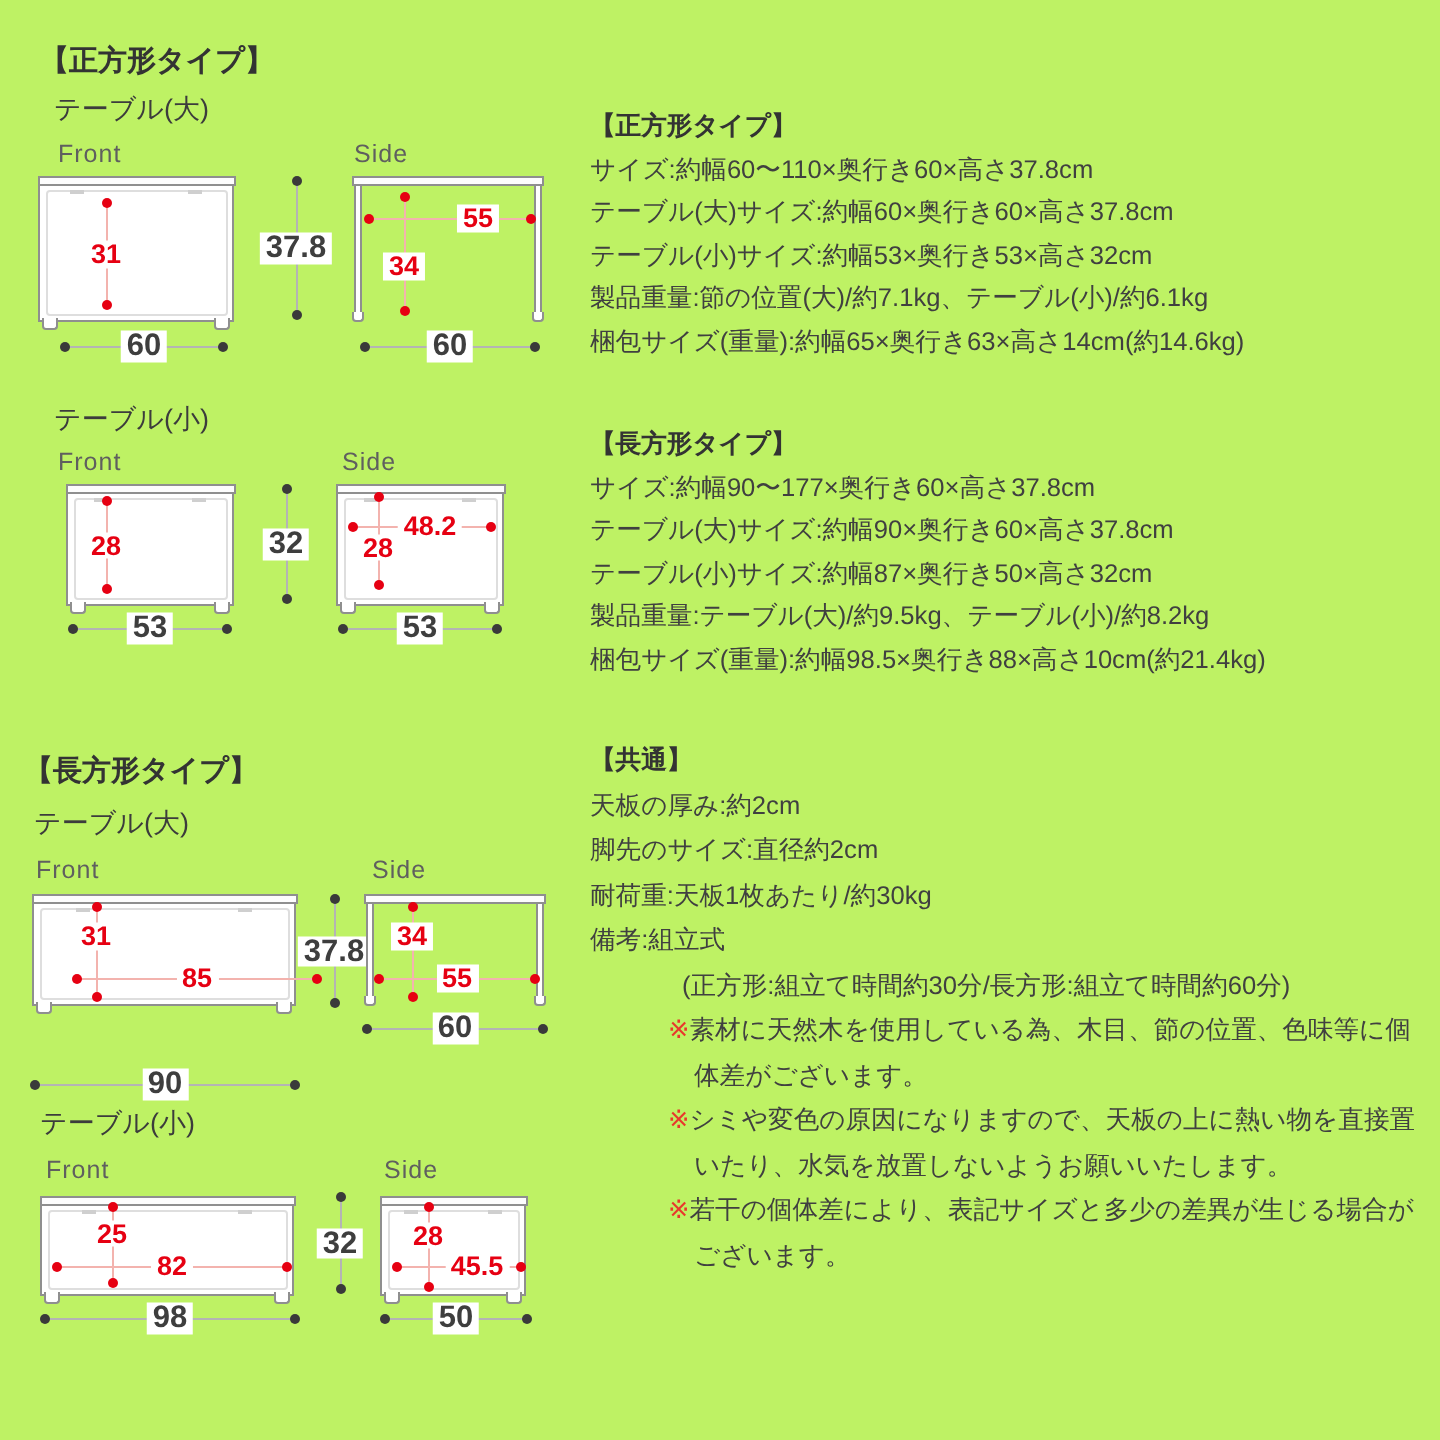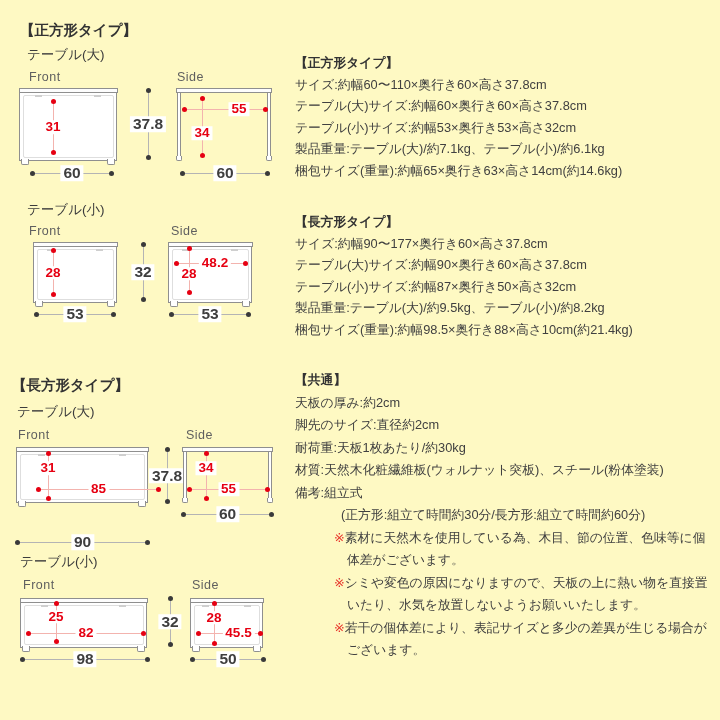--- a/index.html
+++ b/index.html
@@ -1,16 +1,16 @@
 <!DOCTYPE html>
 <html><head>
 <meta charset="utf-8">
 <style>
   html,body{margin:0;padding:0;background:#fff;}
-  #stage{position:relative;width:720px;height:720px;background:#fef9c3;overflow:hidden;
+  #stage{position:relative;width:720px;height:720px;background:#bef264;overflow:hidden;
          font-family:"Liberation Sans","DejaVu Sans",sans-serif;}
   
   .sec-h{position:absolute;font-size:14.5px;font-weight:bold;color:#333;white-space:nowrap;}
   .tbl-label{position:absolute;font-size:13.5px;color:#3c3c3c;white-space:nowrap;text-align:right;}
   .view-label{position:absolute;font-size:12.5px;color:#5f5f5f;letter-spacing:.5px;white-space:nowrap;}
   
   .tbox{position:absolute;border:1.5px solid #8f8f8f;background:#fff;box-sizing:border-box;}
   .tbox .slab{position:absolute;left:-1.5px;right:-1.5px;top:-1.5px;height:5px;border:1.5px solid #8f8f8f;background:#fdfdfd;box-sizing:border-box;}
   .tbox .inner{position:absolute;left:2.5px;right:2.5px;top:6px;bottom:2.5px;border:1px solid #dedede;border-radius:2px;}
   .tbox .foot{position:absolute;bottom:-5px;width:6px;height:5px;border:1px solid #8f8f8f;border-top:none;background:#fff;border-radius:0 0 2px 2px;}
@@ -298,39 +298,38 @@
       <i class="dt a"></i>
       <i class="dt b"></i>
       <b class="lab">50</b>
   </div>
 
   <div class="spec" style="top:52px;">
     <div class="head">【正方形タイプ】</div>
     <div class="line">サイズ:約幅60〜110×奥行き60×高さ37.8cm</div>
     <div class="line">テーブル(大)サイズ:約幅60×奥行き60×高さ37.8cm</div>
     <div class="line">テーブル(小)サイズ:約幅53×奥行き53×高さ32cm</div>
-    <div class="line">製品重量:テーブル(大)/約7.1kg、テーブル(小)/約6.1kg</div>
+    <div class="line">製品重量:節の位置(大)/約7.1kg、テーブル(小)/約6.1kg</div>
     <div class="line">梱包サイズ(重量):約幅65×奥行き63×高さ14cm(約14.6kg)</div>
   </div>
 
   <div class="spec" style="top:211px;">
     <div class="head">【長方形タイプ】</div>
     <div class="line">サイズ:約幅90〜177×奥行き60×高さ37.8cm</div>
     <div class="line">テーブル(大)サイズ:約幅90×奥行き60×高さ37.8cm</div>
     <div class="line">テーブル(小)サイズ:約幅87×奥行き50×高さ32cm</div>
     <div class="line">製品重量:テーブル(大)/約9.5kg、テーブル(小)/約8.2kg</div>
     <div class="line">梱包サイズ(重量):約幅98.5×奥行き88×高さ10cm(約21.4kg)</div>
   </div>
 
   <div class="spec common" style="top:369px;">
     <div class="head">【共通】</div>
     <div class="line">天板の厚み:約2cm</div>
     <div class="line">脚先のサイズ:直径約2cm</div>
     <div class="line">耐荷重:天板1枚あたり/約30kg</div>
-    <div class="line">材質:天然木化粧繊維板(ウォルナット突板)、スチール(粉体塗装)</div>
     <div class="line">備考:組立式</div>
     <div class="line sub">(正方形:組立て時間約30分/長方形:組立て時間約60分)</div>
     <div class="line note1"><span class="red">※</span><span>素材に天然木を使用している為、木目、節の位置、色味等に個</span></div>
     <div class="line note2">体差がございます。</div>
     <div class="line note1"><span class="red">※</span><span>シミや変色の原因になりますので、天板の上に熱い物を直接置</span></div>
     <div class="line note2">いたり、水気を放置しないようお願いいたします。</div>
     <div class="line note1"><span class="red">※</span><span>若干の個体差により、表記サイズと多少の差異が生じる場合が</span></div>
     <div class="line note2">ございます。</div>
   </div>
 

